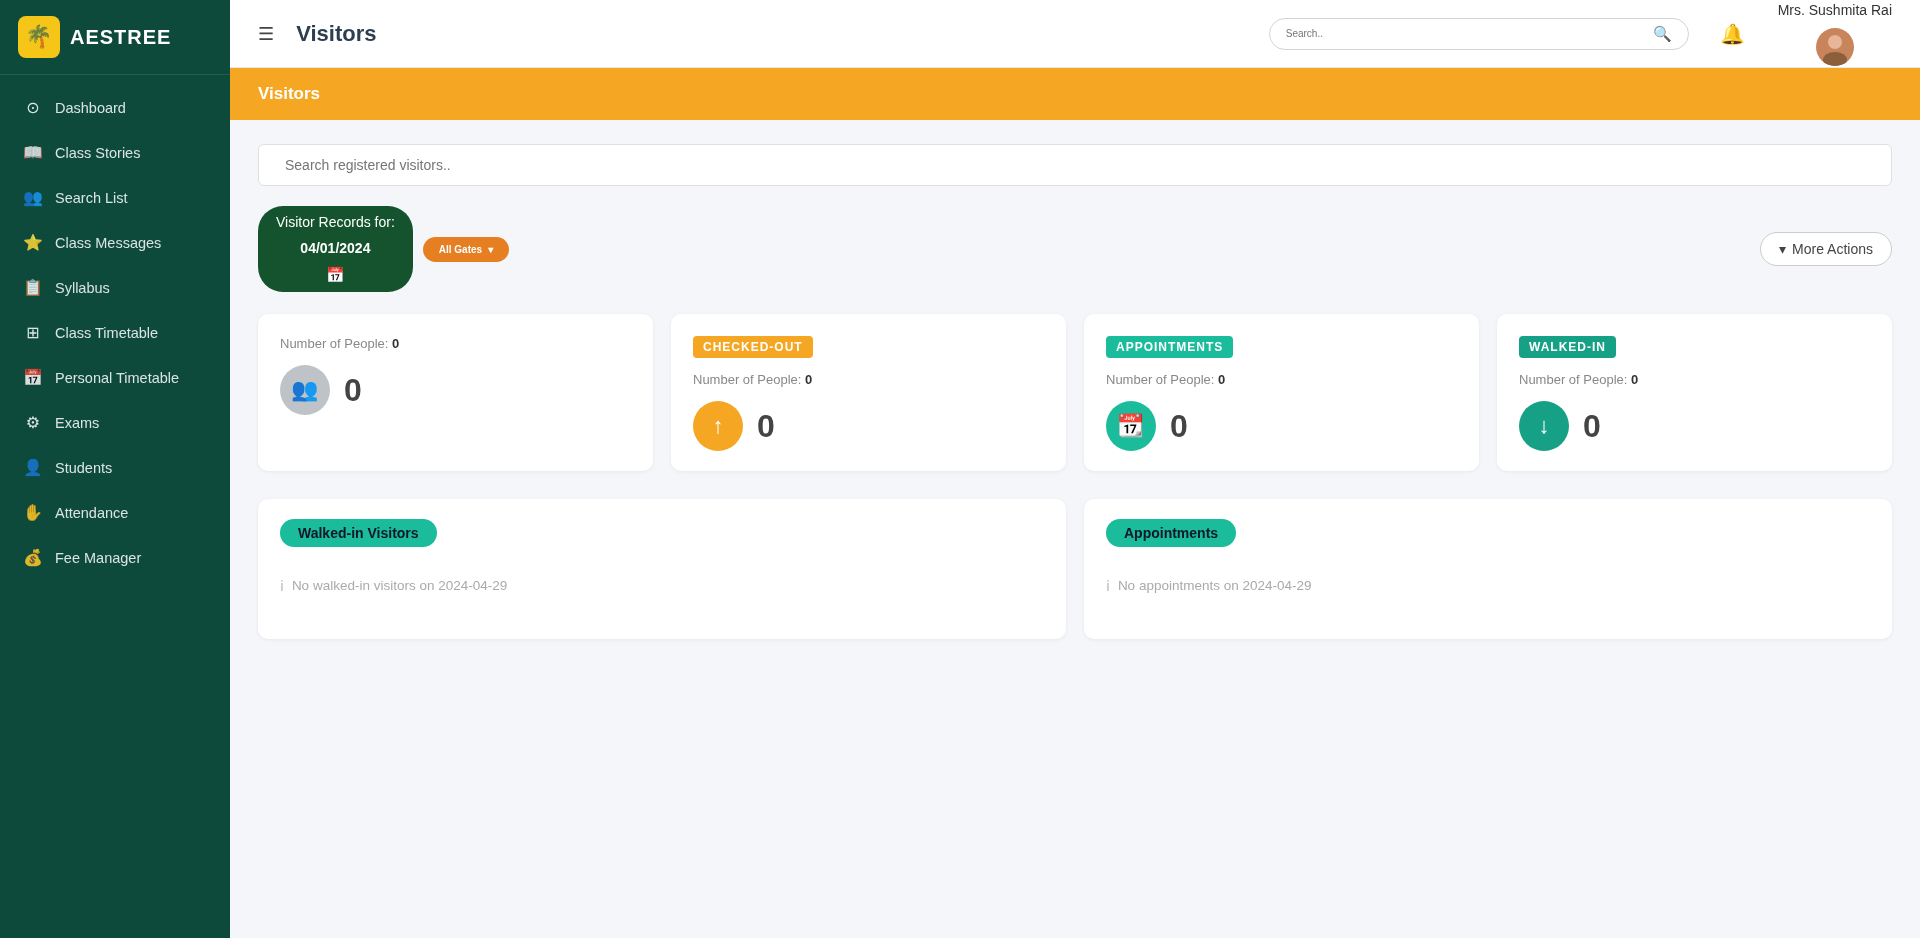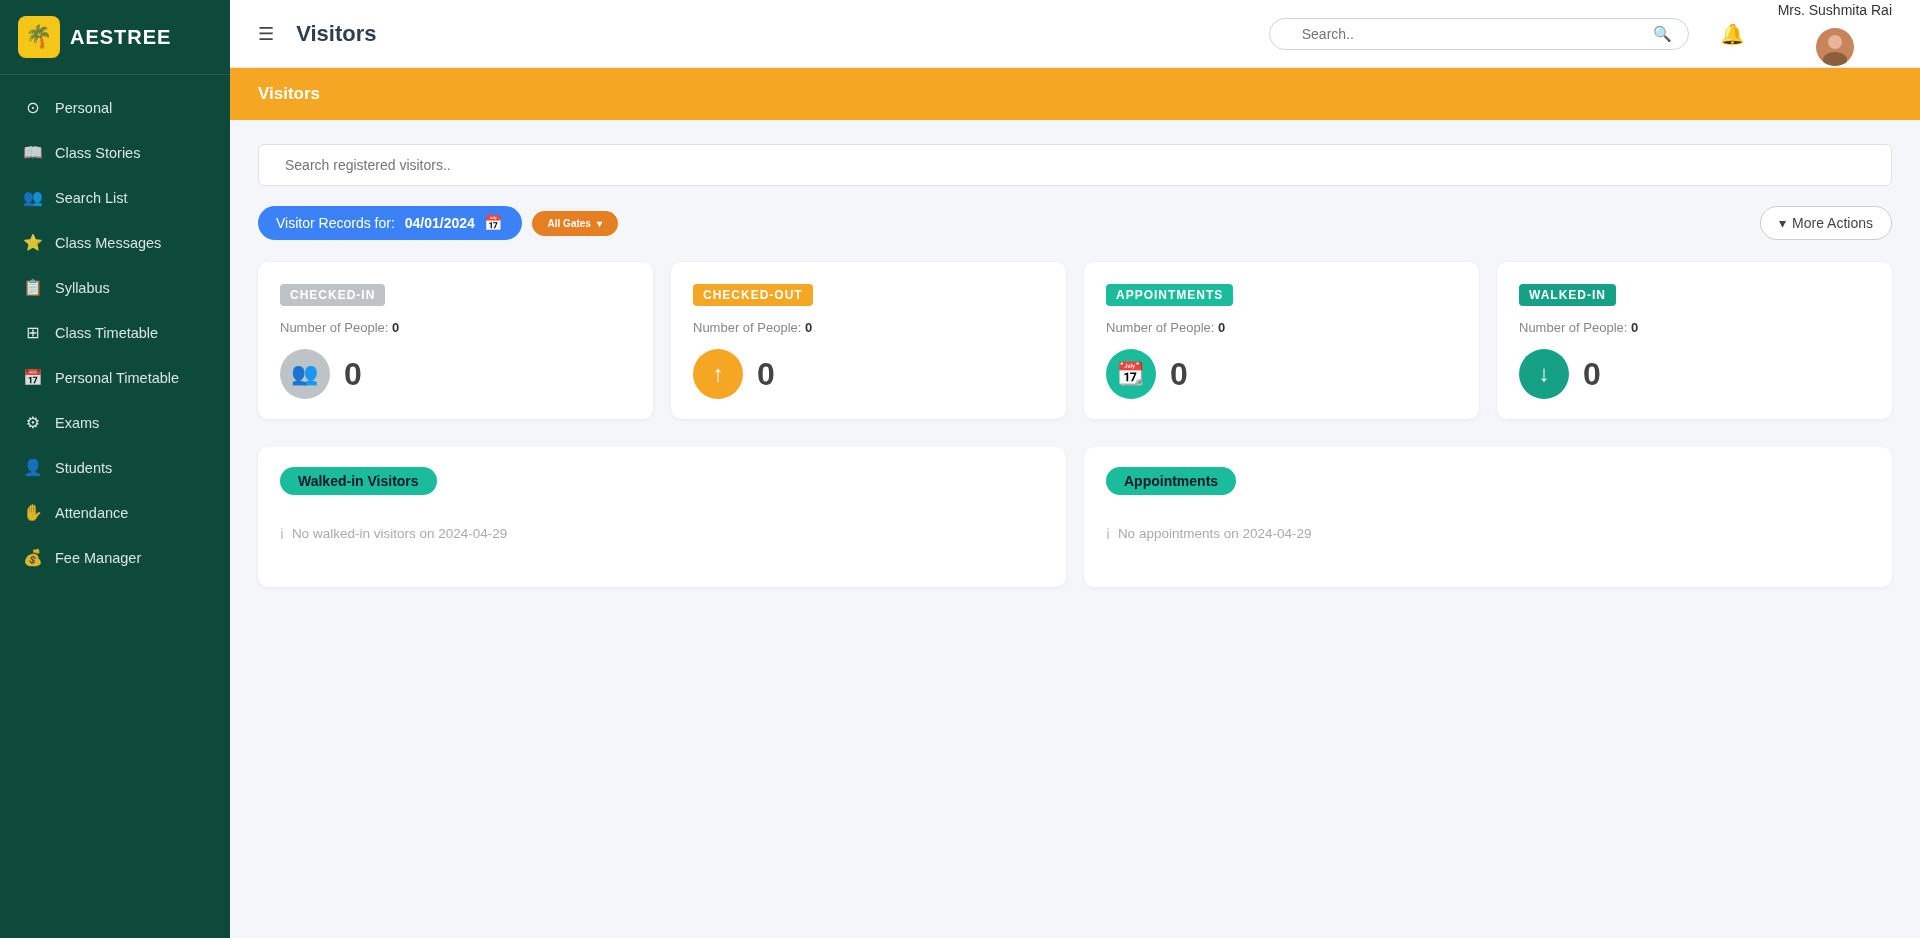--- a/index.html
+++ b/index.html
@@ -83,25 +83,24 @@
       background: #fff;
       border: 1.5px solid #d0d5dd;
       border-radius: 25px;
       padding: 6px 16px;
       width: 420px;
       gap: 8px;
     }
     .header-search input {
       border: none;
       outline: none;
-      font-size: 14px;
+      font-size: 10px;
       color: #666;
       width: 100%;
       background: transparent;
-      margin-left: 16px;
     }
     .header-search .search-icon { color: #1abc9c; font-size: 15px; }
     .header-bell { font-size: 20px; color: #1abc9c; cursor: pointer; margin-left: 16px; }
     .header-user { display: flex; align-items: center; gap: 10px; margin-left: 16px; cursor: pointer; flex-direction: column; }
     .header-username { font-size: 14px; color: #333; font-weight: 500; }
     .header-avatar {
       width: 38px; height: 38px; border-radius: 50%;
       background: #e8b4a0;
       display: flex; align-items: center; justify-content: center;
       font-size: 18px; overflow: hidden;
@@ -141,27 +140,28 @@
     
     .filter-bar {
       display: flex;
       align-items: center;
       justify-content: space-between;
       margin-bottom: 22px;
     }
     .filter-left {
       display: flex;
       align-items: center;
-      background: #3b82f6;
+      background: #14532d;
       border-radius: 25px;
       padding: 8px 18px;
       gap: 10px;
       color: #fff;
       font-size: 14px;
       font-weight: 500;
+      flex-direction: column;
     }
     .filter-label { font-weight: 400; }
     .filter-date { font-weight: 700; }
     .filter-calendar-icon { font-size: 15px; }
     .filter-gates-btn {
       display: flex;
       align-items: center;
       gap: 6px;
       background: #e67e22;
       color: #fff;
@@ -270,21 +270,21 @@
   <div class="sidebar-logo">
     <div class="sidebar-logo-icon">
       <span>🌴</span>
     </div>
     <span class="sidebar-logo-text">AESTREE</span>
   </div>
   <nav class="sidebar-nav">
 
   <div class="sidebar-item">
         <span class="item-icon">⊙</span>
-    <span>Personal</span>
+    <span>Dashboard</span>
       </div>
       <div class="sidebar-item">
         <span class="item-icon">📖</span>
     <span>Class Stories</span>
       </div>
       <div class="sidebar-item">
         <span class="item-icon">👥</span>
     <span>Search List</span>
       </div>
       <div class="sidebar-item">
@@ -368,23 +368,20 @@
       </div>
       <button class="more-actions-btn">
         <span>▾</span>
         <span>More Actions</span>
       </button>
     </div>
 
     
     <div class="stats-grid" id="stats-grid">
     <div class="stat-card">
-    <div>
-      <span class="stat-badge badge-gray">CHECKED-IN</span>
-    </div>
     <div class="stat-count-label">
       Number of People: <span>0</span>
     </div>
     <div class="stat-bottom">
       <div class="stat-icon-circle ic-gray">👥</div>
       <span class="stat-number">0</span>
     </div>
   </div>
         <div class="stat-card">
     <div>

